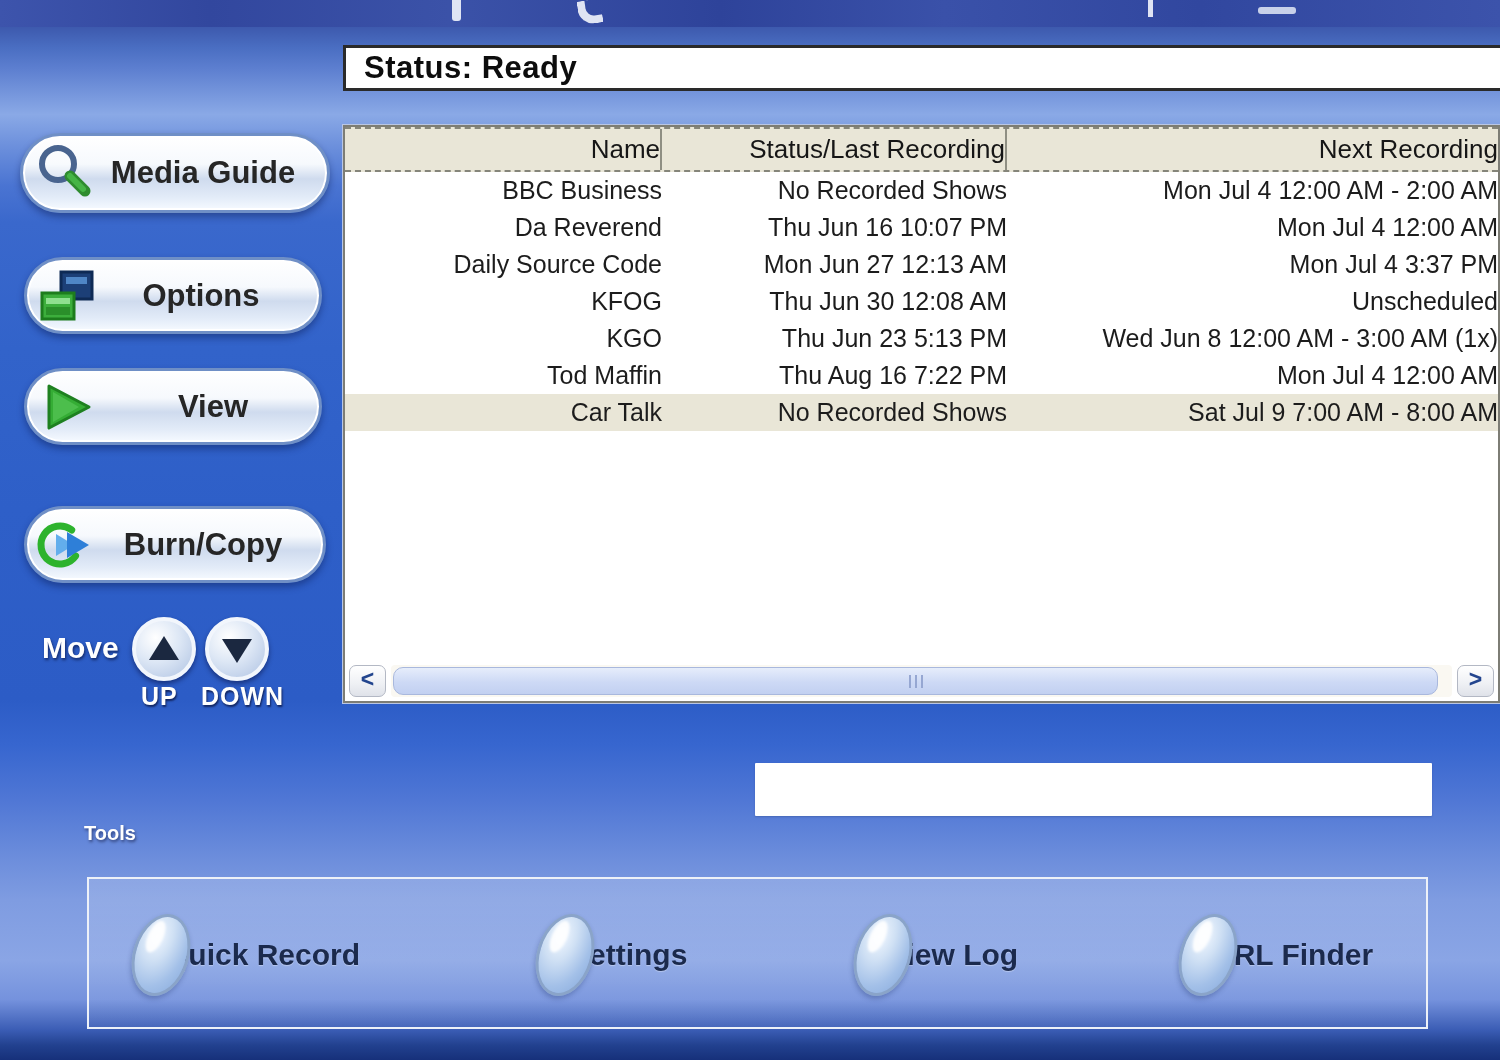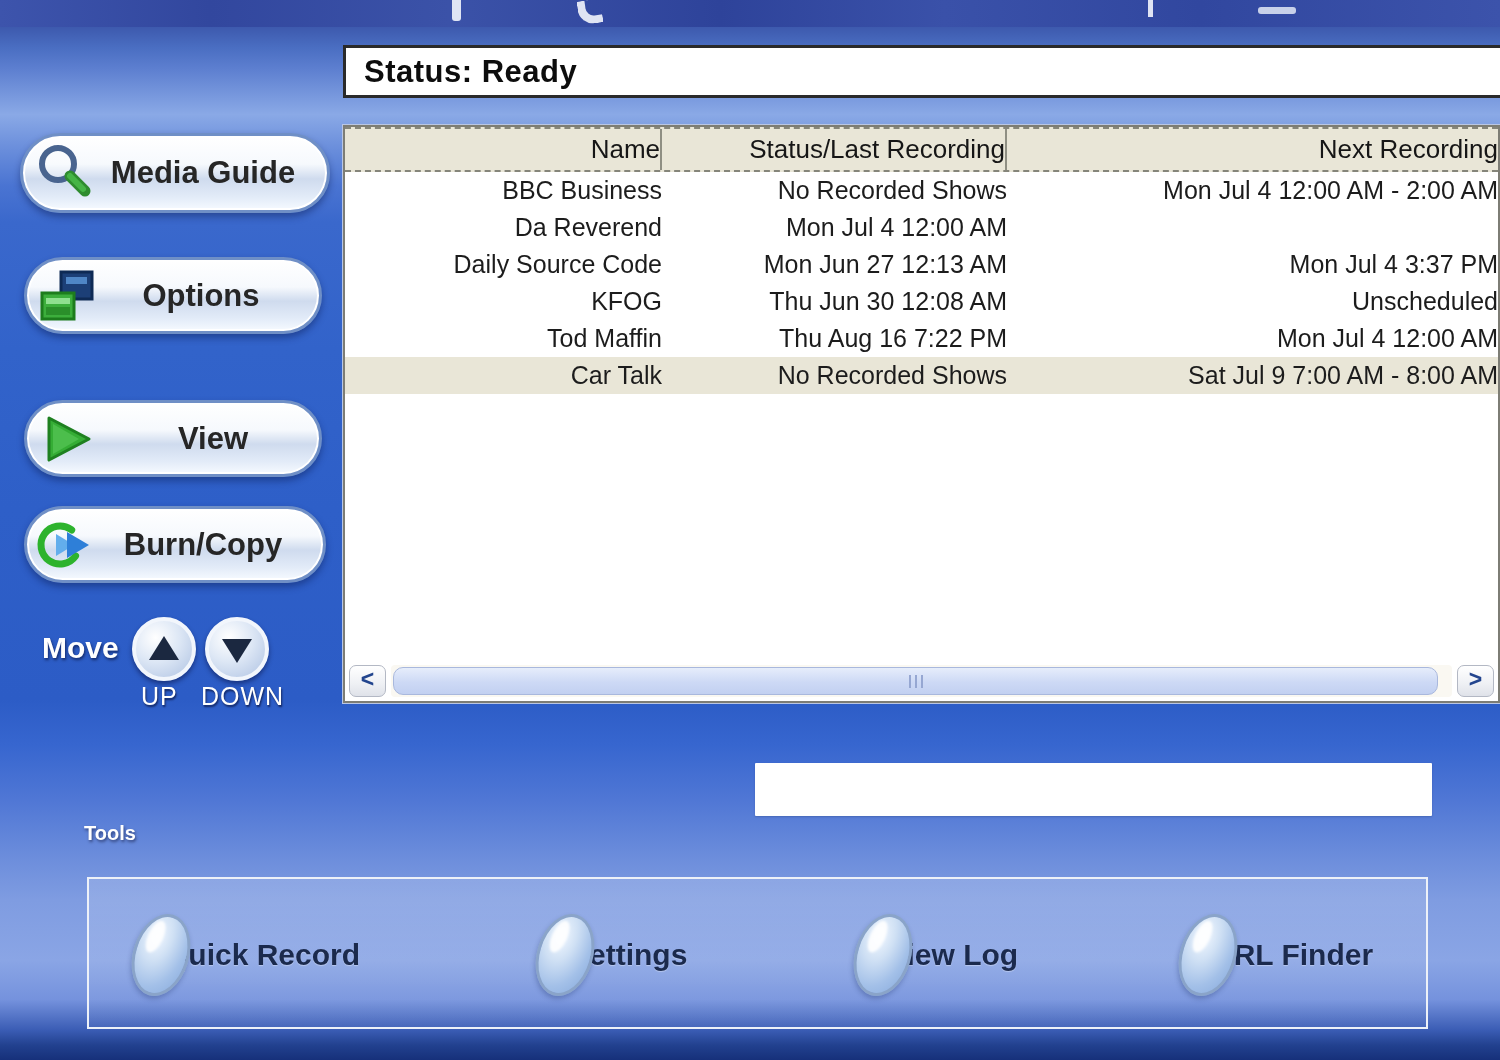--- a/index.html
+++ b/index.html
@@ -22,21 +22,21 @@
   .topbar{position:absolute;left:0;top:0;width:1500px;height:27px;
     background:linear-gradient(90deg,#3d54ac 0%,#32479e 14%,#3b52a8 30%,#2e439a 48%,#3a51a9 63%,#31479f 80%,#3c53ab 100%);}
   .frag{position:absolute;background:#eef2fb;opacity:.92;}
   .frag-a{left:452px;top:0;width:9px;height:21px;border-radius:0 0 3px 3px;}
   .frag-b{left:578px;top:0;width:24px;height:24px;background:transparent;
     border-left:8px solid #eef2fb;border-bottom:8px solid #eef2fb;border-bottom-left-radius:16px;transform:rotate(-8deg);}
   .frag-c{left:1148px;top:0;width:5px;height:17px;}
   .frag-d{left:1258px;top:7px;width:38px;height:7px;border-radius:3px;opacity:.8;}
 
   
-  .status-box{position:absolute;left:343px;top:45px;width:1157px;height:53px;
+  .status-box{position:absolute;left:343px;top:45px;width:1157px;height:46px;
     background:#ffffff;border:3px solid #2a2a2a;border-right:none;
     display:flex;align-items:center;padding-left:18px;}
   .status-text{font-size:31px;font-weight:bold;color:#0d0d0d;letter-spacing:.5px;}
 
   
   .table-wrap{position:absolute;left:343px;top:125px;width:1157px;height:578px;
     background:#ffffff;border:2px solid #7d7d75;box-shadow:0 0 0 1px #b9c6e4;text-align:right;}
   .thead{display:grid;grid-template-columns:317px 345px 1fr;height:45px;
     background:#e9e6d7;border-top:2px dashed #85857a;border-bottom:2px dashed #85857a;}
   .th{font-size:26px;color:#161616;line-height:41px;padding-left:18px;overflow:hidden;white-space:nowrap;}
@@ -59,37 +59,37 @@
 
   
   .pill{position:absolute;border-radius:44px;border:3px solid #6f8fc6;
     background:linear-gradient(180deg,#ffffff 0%,#f6f9fd 38%,#cfdbee 58%,#e2ebf8 82%,#f6faff 100%);
     box-shadow:0 4px 7px rgba(8,20,70,.4), inset 0 0 0 2px #ffffff;
     display:flex;align-items:center;cursor:pointer;}
   .pill .icon-box{width:66px;flex:0 0 auto;display:flex;align-items:center;justify-content:center;margin-left:8px;}
   .pill .pill-label{flex:1;text-align:center;font-size:31px;font-weight:bold;color:#262626;margin-right:18px;white-space:nowrap;}
   .pill-media{left:20px;top:133px;width:310px;height:80px;}
   .pill-options{left:24px;top:257px;width:298px;height:77px;}
-  .pill-view{left:24px;top:400px;width:298px;height:77px;gap:24px;}
+  .pill-view{left:24px;top:368px;width:298px;height:77px;gap:24px;}
   .pill-burn{left:24px;top:506px;width:302px;height:77px;}
 
   
   .move-label{position:absolute;left:42px;top:631px;font-size:30px;font-weight:bold;color:#ffffff;
     text-shadow:1px 2px 3px rgba(0,0,30,.55);}
   .circle-btn{position:absolute;width:64px;height:64px;border-radius:50%;
     border:4px solid #f2f6fc;cursor:pointer;
     background:radial-gradient(circle at 35% 30%, #ffffff 0%, #dde7f5 45%, #aec2e2 100%);
     box-shadow:0 3px 5px rgba(0,0,40,.45);display:flex;align-items:center;justify-content:center;}
   .btn-up{left:132px;top:617px;}
   .btn-down{left:205px;top:617px;}
   .tri-up{width:0;height:0;border-left:15px solid transparent;border-right:15px solid transparent;
     border-bottom:24px solid #1b2840;margin-top:-3px;}
   .tri-down{width:0;height:0;border-left:15px solid transparent;border-right:15px solid transparent;
     border-top:24px solid #1b2840;margin-bottom:-3px;}
-  .updown-caption{position:absolute;top:682px;font-size:25px;font-weight:normal;color:#ffffff;
+  .updown-caption{position:absolute;top:682px;font-size:25px;font-weight:bold;color:#ffffff;
     text-shadow:1px 2px 2px rgba(0,0,30,.6);letter-spacing:1px;}
   .cap-up{left:141px;}
   .cap-down{left:201px;}
 
   
   .text-input{position:absolute;left:755px;top:763px;width:677px;height:53px;background:#ffffff;
     border:none;outline:none;border-radius:1px;font-size:26px;padding:0 10px;color:#222;
     box-shadow:0 1px 2px rgba(20,40,90,.25);}
 
   
@@ -133,31 +133,37 @@
       <div class="th">Next Recording</div>
     </div>
 
     <div class="trow">
       <div class="td">BBC Business</div>
       <div class="td">No Recorded Shows</div>
       <div class="td">Mon Jul 4 12:00 AM - 2:00 AM</div>
     </div>
     <div class="trow">
       <div class="td">Da Reverend</div>
+      <div class="td">Thu Jun 16 10:07 PM</div>
       <div class="td">Mon Jul 4 12:00 AM</div>
     </div>
     <div class="trow">
       <div class="td">Daily Source Code</div>
       <div class="td">Mon Jun 27 12:13 AM</div>
       <div class="td">Mon Jul 4 3:37 PM</div>
     </div>
     <div class="trow">
       <div class="td">KFOG</div>
       <div class="td">Thu Jun 30 12:08 AM</div>
       <div class="td">Unscheduled</div>
+    </div>
+    <div class="trow">
+      <div class="td">KGO</div>
+      <div class="td">Thu Jun 23 5:13 PM</div>
+      <div class="td">Wed Jun 8 12:00 AM - 3:00 AM (1x)</div>
     </div>
     <div class="trow">
       <div class="td">Tod Maffin</div>
       <div class="td">Thu Aug 16 7:22 PM</div>
       <div class="td">Mon Jul 4 12:00 AM</div>
     </div>
     <div class="trow highlighted">
       <div class="td">Car Talk</div>
       <div class="td">No Recorded Shows</div>
       <div class="td">Sat Jul 9 7:00 AM - 8:00 AM</div>

